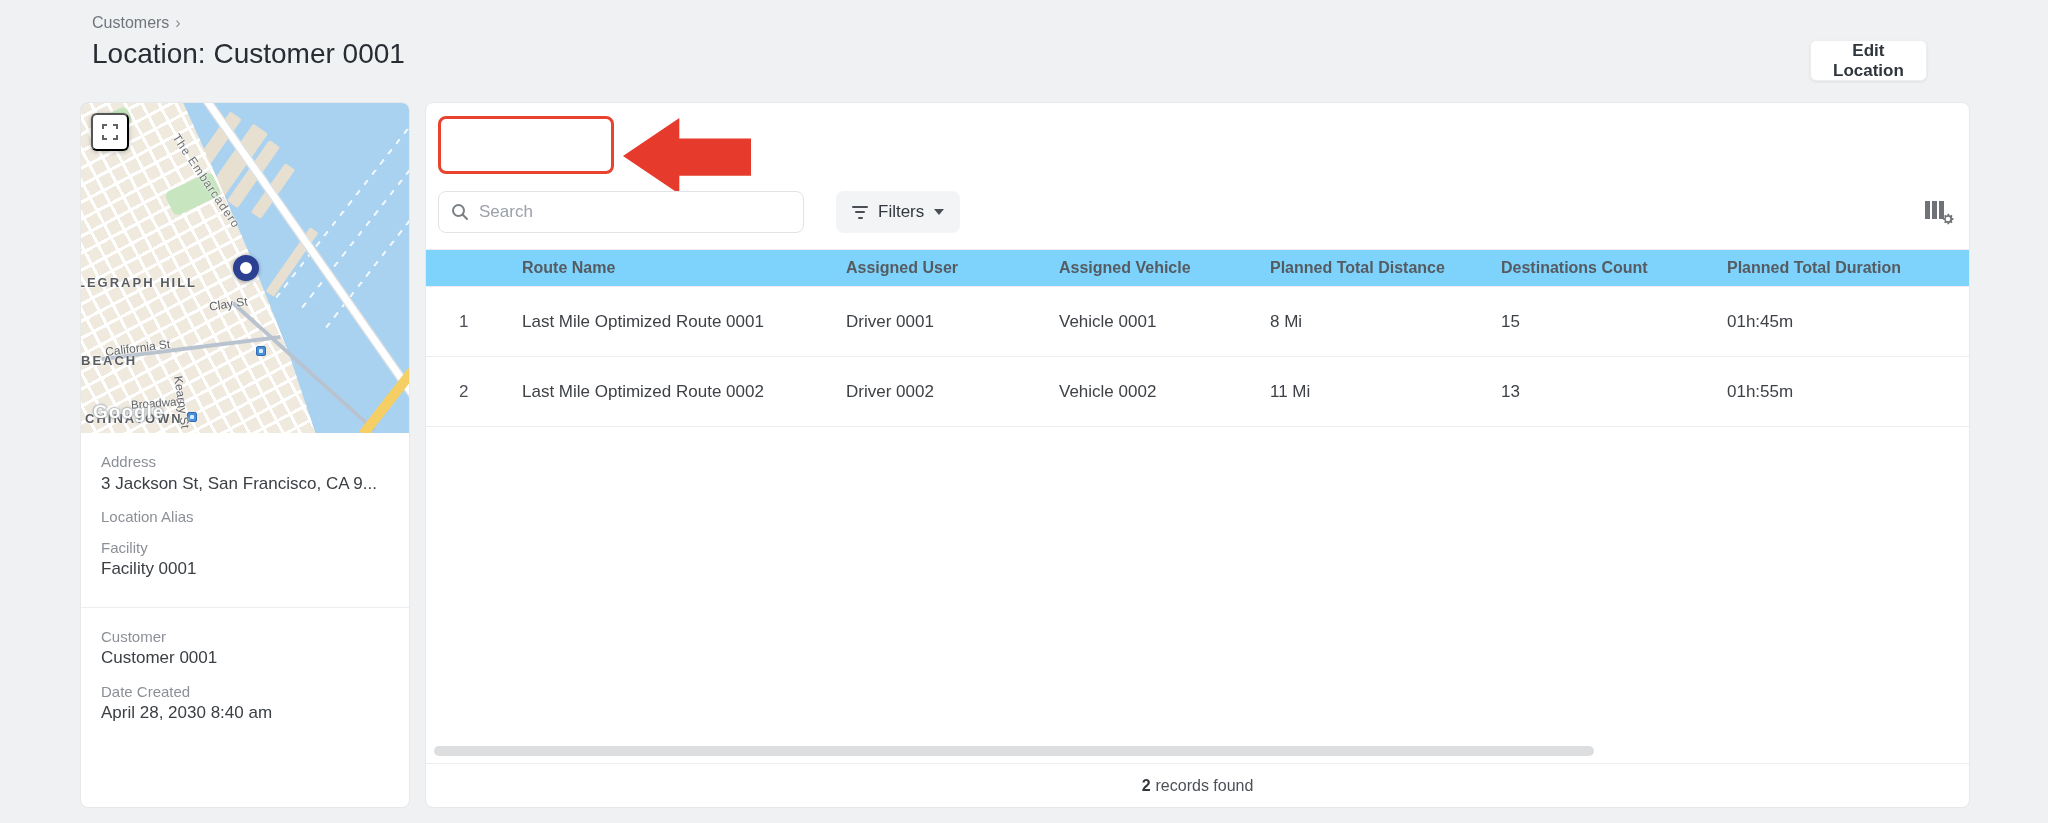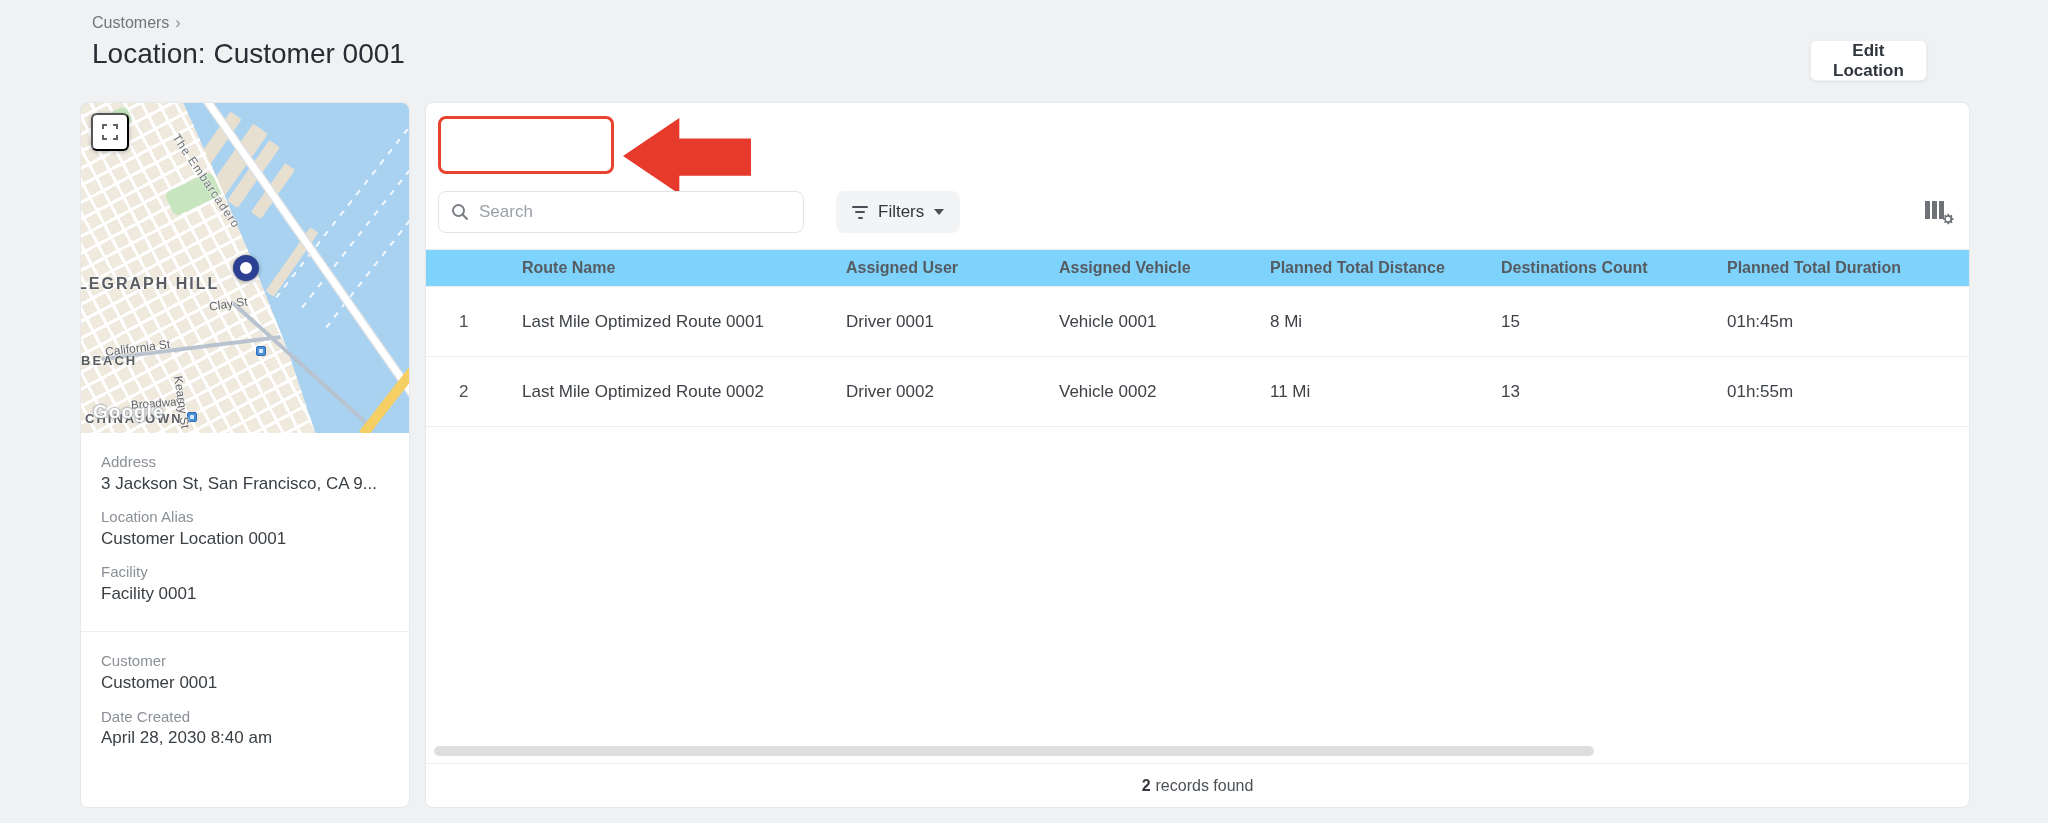--- a/index.html
+++ b/index.html
@@ -44,21 +44,21 @@
   .route-line { position:absolute; background:#b9c3cf; }
   .route1 { left:20px; top:243px; width:180px; height:4px; transform:rotate(-7deg); }
   .route2 { left:150px; top:200px; width:4px; height:190px; transform:rotate(-48deg); transform-origin:top; }
   .yellow-road { position:absolute; right:6px; bottom:-14px; width:10px; height:120px;
     background:#f5cf63; transform:rotate(38deg); }
   .ferry { position:absolute; width:2px; height:240px; opacity:.85;
     background:repeating-linear-gradient(to bottom,#fff 0 6px, rgba(255,255,255,0) 6px 13px);
     transform:rotate(38deg); }
   .ferry1 { right:60px; top:-20px; } .ferry2 { right:34px; top:-10px; } .ferry3 { right:10px; top:10px; }
   .map-label { position:absolute; color:#606468; text-shadow:0 0 2px #fff,0 0 2px #fff; white-space:nowrap; }
-  .lbl-hill { left:-4px; top:172px; font-size:16px; font-weight:bold; letter-spacing:2px; color:#595d61; }
+  .lbl-hill { left:-4px; top:172px; font-size:13px; font-weight:bold; letter-spacing:2px; color:#595d61; }
   .lbl-beach { left:0px; top:250px; font-size:13px; font-weight:bold; letter-spacing:2px; color:#595d61; }
   .lbl-broadway { left:50px; top:294px; font-size:11.5px; transform:rotate(-4deg); }
   .lbl-chinatown { left:4px; top:308px; font-size:13px; font-weight:bold; letter-spacing:2px; color:#595d61; }
   .lbl-clay { left:128px; top:194px; font-size:12px; transform:rotate(-8deg); }
   .lbl-california { left:24px; top:238px; font-size:12px; transform:rotate(-7deg); }
   .lbl-kearny { left:104px; top:272px; font-size:12px; transform:rotate(82deg); transform-origin:left top; }
   .lbl-embarcadero { left:100px; top:28px; font-size:12px; color:#6f7377; transform:rotate(56deg); transform-origin:left top; letter-spacing:1px; }
   .google-logo { position:absolute; left:12px; bottom:10px; font-size:19px; font-weight:bold; color:#fff;
     letter-spacing:1px; text-shadow:0 0 3px #9aa0a6,0 0 2px #9aa0a6,0 0 1px #9aa0a6; }
   .fullscreen-btn { position:absolute; left:10px; top:10px; width:38px; height:38px; background:#fff;
@@ -174,21 +174,20 @@
       <span class="google-logo">Google</span>
     </div>
 
     <div class="details-section">
       <div class="field">
         <div class="field-label">Address</div>
         <div class="field-value">3 Jackson St, San Francisco, CA 9...</div>
       </div>
       <div class="field">
         <div class="field-label">Location Alias</div>
-        <div class="field-value">Customer Location 0001</div>
       </div>
       <div class="field">
         <div class="field-label">Facility</div>
         <div class="field-value">Facility 0001</div>
       </div>
     </div>
     <div class="left-divider"></div>
     <div class="details-section">
       <div class="field">
         <div class="field-label">Customer</div>

